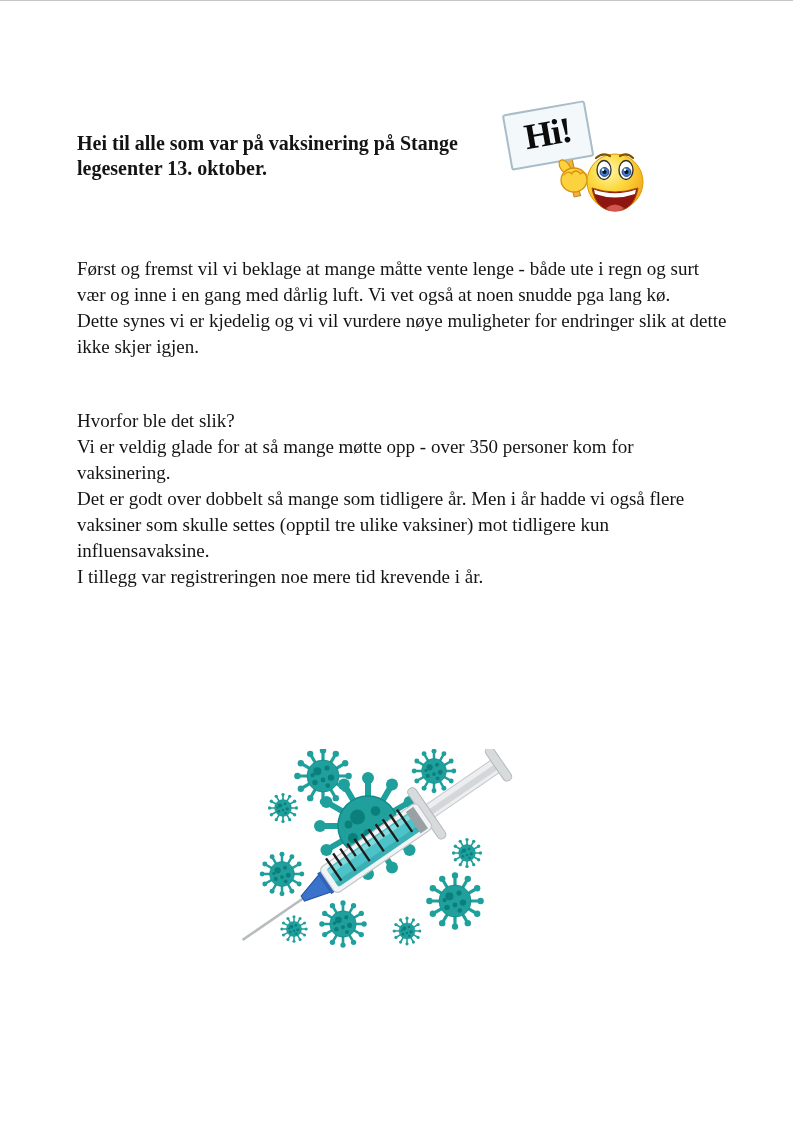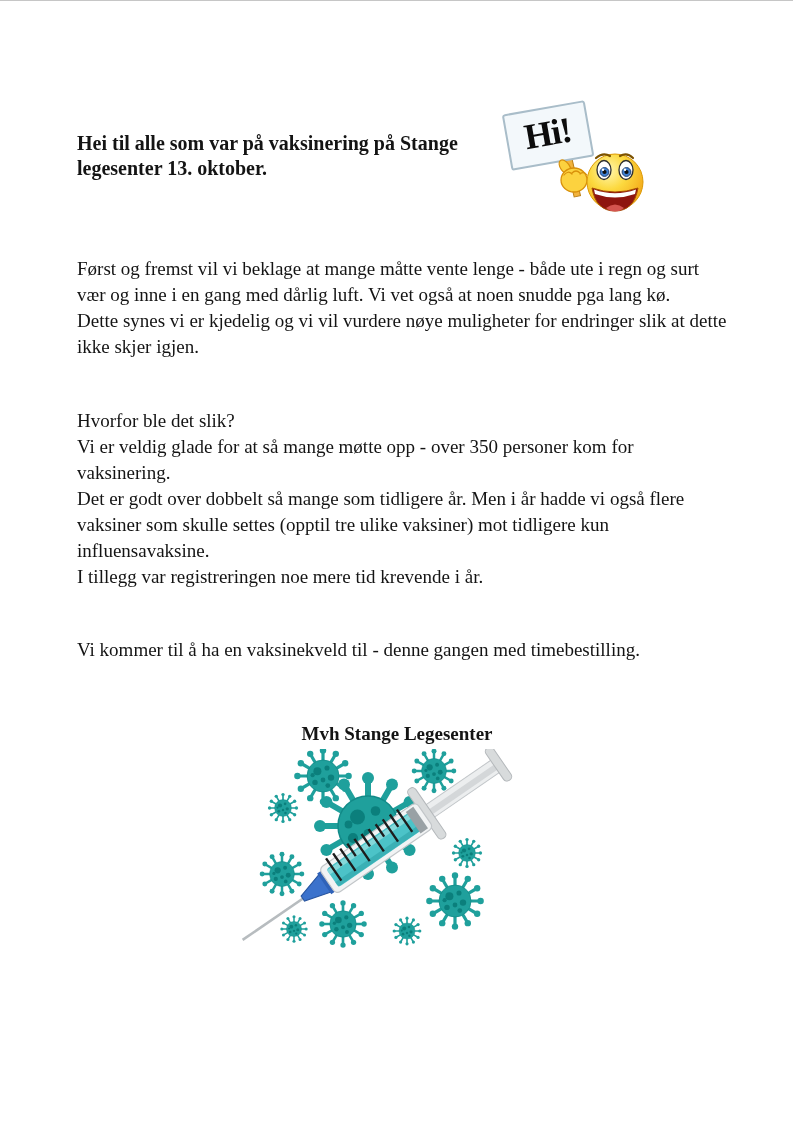--- a/index.html
+++ b/index.html
@@ -84,24 +84,22 @@
 vær og inne i en gang med dårlig luft. Vi vet også at noen snudde pga lang kø.
 Dette synes vi er kjedelig og vi vil vurdere nøye muligheter for endringer slik at dette
 ikke skjer igjen.</div>
     <div class="para">Hvorfor ble det slik?
 Vi er veldig glade for at så mange møtte opp - over 350 personer kom for
 vaksinering.
 Det er godt over dobbelt så mange som tidligere år. Men i år hadde vi også flere
 vaksiner som skulle settes (opptil tre ulike vaksiner) mot tidligere kun
 influensavaksine.
 I tillegg var registreringen noe mere tid krevende i år.</div>
-    <div class="para">Vi kommer til å ha en vaksinekveld til - denne gangen med timebestilling.</div>
   </div>
 
-  <div class="signature">Mvh Stange Legesenter</div>
 
   <svg class="illustration-svg" viewBox="0 0 300 200" aria-hidden="true">
     <defs>
       <g id="virus">
         <path d="M18 0L30 0M15.6 9L26 15M9 15.6L15 26M0 18L0 30M-9 15.6L-15 26M-15.6 9L-26 15M-18 0L-30 0M-15.6 -9L-26 -15M-9 -15.6L-15 -26M0 -18L0 -30M9 -15.6L15 -26M15.6 -9L26 -15" stroke="#1fa09c" stroke-width="4" fill="none"></path>
         <circle cx="32" cy="0" r="4" fill="#1fa09c"></circle>
           <circle cx="27.7" cy="16" r="4" fill="#1fa09c"></circle>
         <circle cx="16" cy="27.7" r="4" fill="#1fa09c"></circle>
           <circle cx="0" cy="32" r="4" fill="#1fa09c"></circle>
         <circle cx="-16" cy="27.7" r="4" fill="#1fa09c"></circle>

